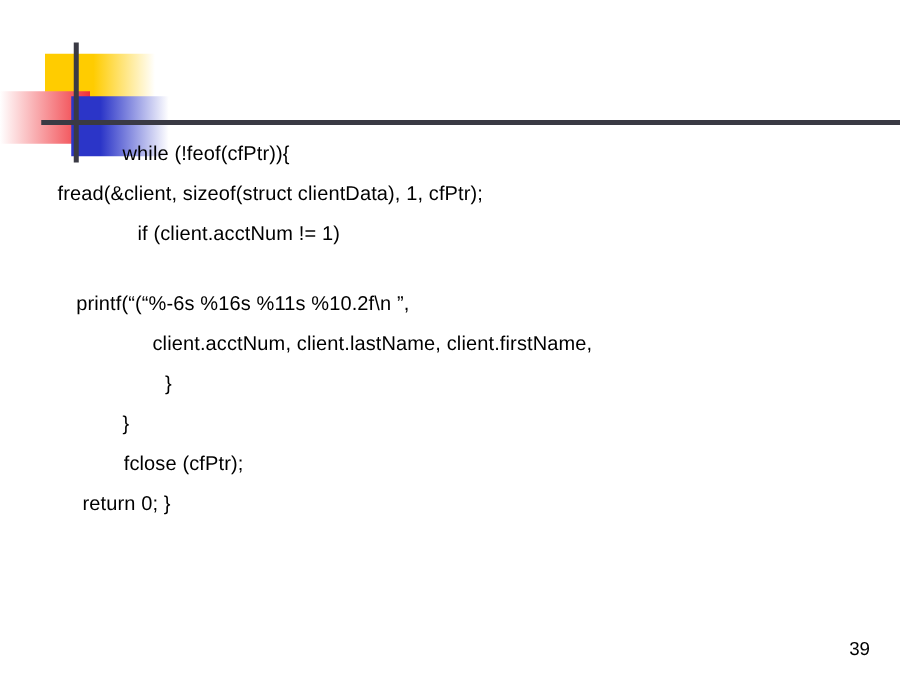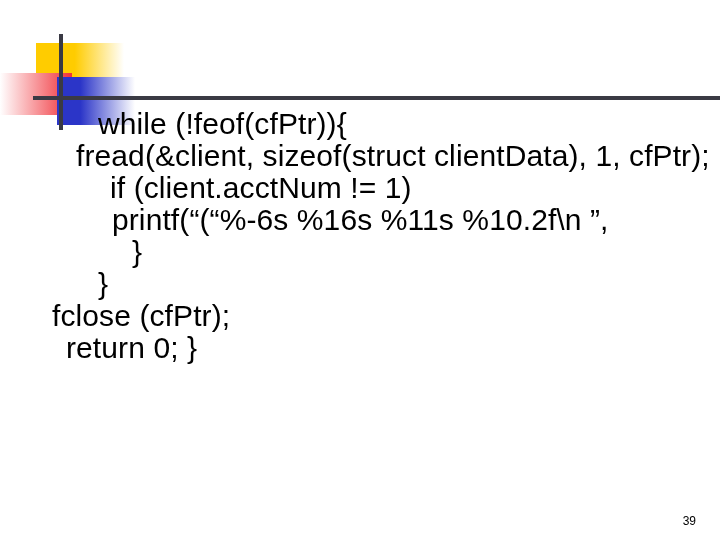--- a/index.html
+++ b/index.html
@@ -87,45 +87,45 @@
   
   #code-body {
     position: absolute;
     left: 0px;
     top: 108px;
     width: 720px;
   }
 
   .code-line {
     font-family: "Liberation Sans", sans-serif;
-    font-size: 30px;
+    font-size: 16px;
     line-height: 32px;
     color: #000000;
     white-space: pre;
     letter-spacing: 0.1px;
   }
 
   
   .ind-0  { padding-left: 98px; }
-  .ind-1  { padding-left: 76px; }
+  .ind-1  { padding-left: 46px; }
   .ind-2  { padding-left: 110px; }
-  .ind-3  { padding-left: 112px; }
+  .ind-3  { padding-left: 61px; margin-top: 24px; }
   .ind-4  { padding-left: 122px; }
   .ind-5  { padding-left: 132px; }
   .ind-6  { padding-left: 98px;  }
-  .ind-7  { padding-left: 52px;  }
+  .ind-7  { padding-left: 99px;  }
   .ind-8  { padding-left: 66px; }
 
   
   #page-number {
     position: absolute;
     right: 24px;
     bottom: 12px;
     font-family: "Liberation Sans", sans-serif;
-    font-size: 12px;
+    font-size: 15px;
     color: #000000;
   }
 </style>
 </head>
 <body>
 
 <div id="slide">
 
   <div id="deco">
     <div class="deco-yellow"></div>
@@ -133,20 +133,21 @@
     <div class="deco-blue"></div>
     <div class="deco-vbar"></div>
     <div class="deco-hbar"></div>
   </div>
 
   <div id="code-body">
       <div class="code-line ind-0">while (!feof(cfPtr)){</div>
       <div class="code-line ind-1">fread(&amp;client, sizeof(struct clientData), 1, cfPtr);</div>
       <div class="code-line ind-2">if (client.acctNum != 1)</div>
       <div class="code-line ind-3">printf(“(“%-6s %16s %11s %10.2f\n ”,</div>
+      <div class="code-line ind-4">client.acctNum, client.lastName, client.firstName,</div>
       <div class="code-line ind-5">}</div>
       <div class="code-line ind-6">}</div>
       <div class="code-line ind-7">fclose (cfPtr);</div>
       <div class="code-line ind-8">return 0; }</div>
     </div>
 
   <div id="page-number">39</div>
 
 </div>
 

